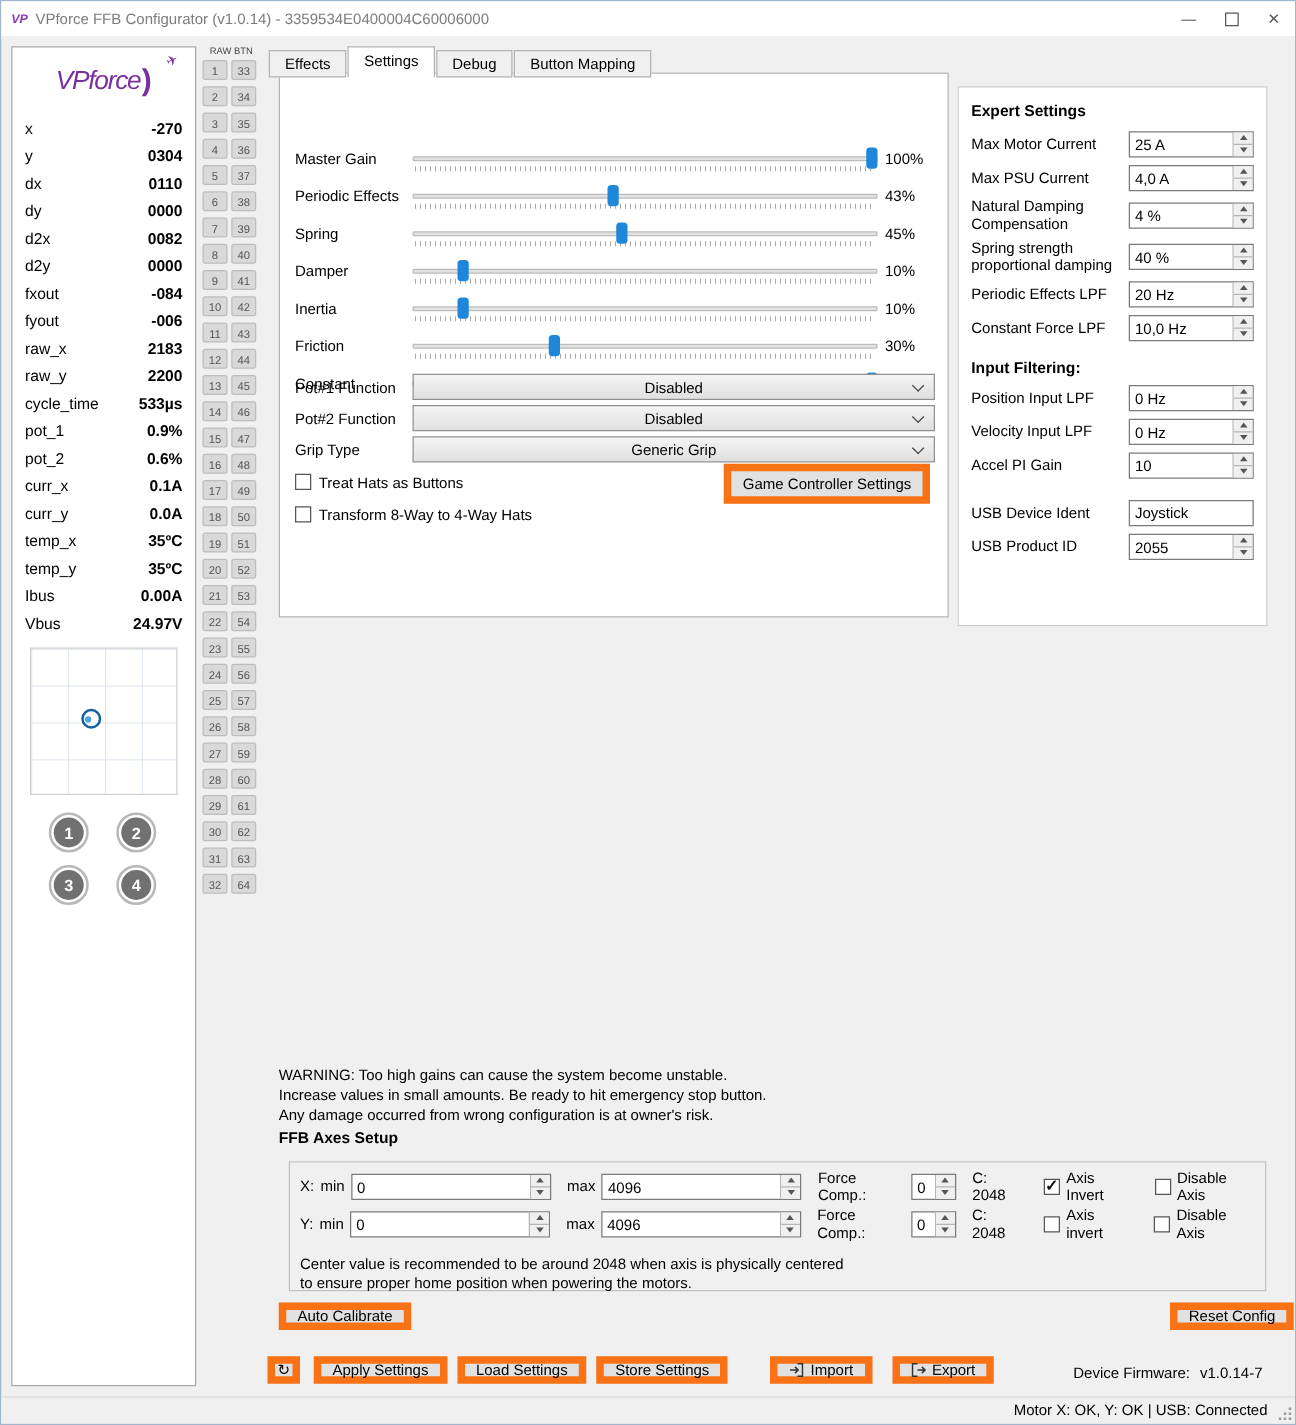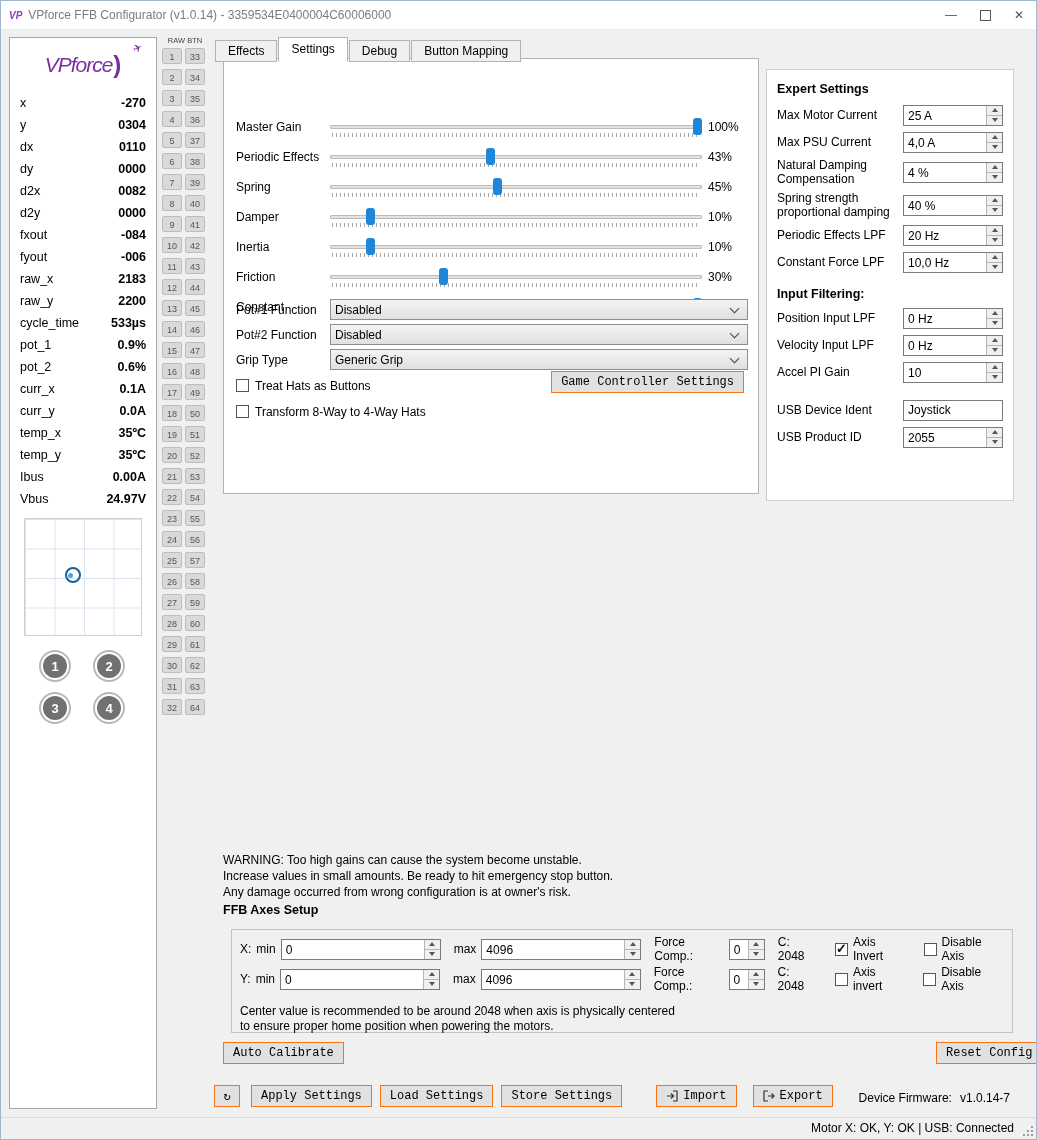--- a/index.html
+++ b/index.html
@@ -54,31 +54,31 @@
   .slider-track{flex:1;position:relative;height:24px;}
   .groove{position:absolute;left:0;right:0;top:10px;height:2px;background:#e2e2e2;border:1px solid #bcbcbc;border-radius:1px;}
   .ticks{position:absolute;left:2px;right:2px;bottom:2px;height:4px;
     background-image:repeating-linear-gradient(90deg,#a8a8a8 0,#a8a8a8 1px,transparent 1px,transparent 4px);}
   .handle{position:absolute;top:3px;width:9px;height:17px;background:#1f87d9;border-radius:3px;}
   .slider-value{width:42px;font-size:12px;padding-left:6px;}
   .combos{position:absolute;top:238px;left:0;right:0;}
   .combo-row{display:flex;align-items:center;height:25px;padding:0 10px 0 12px;}
   .combo-label{width:94px;font-size:12px;}
   .combo{flex:1;height:21px;background:linear-gradient(#f4f4f4,#e0e0e0);border:1px solid #8f8f8f;display:flex;align-items:center;
-    padding:0 4px;position:relative;font-size:12px;box-sizing:border-box;}
+    padding:0 24px;position:relative;font-size:12px;box-sizing:border-box;justify-content:center;}
   .chev{position:absolute;right:9px;top:5px;width:6px;height:6px;border-right:1.5px solid #444;border-bottom:1.5px solid #444;transform:rotate(45deg);}
   .cb-line{position:absolute;left:12px;display:flex;gap:6px;font-size:12px;}
   .cb1{top:320px;}
   .cb2{top:346px;}
   .gc-btn{position:absolute;top:312px;right:14px;}
 
   .checkbox{width:13px;height:13px;border:1px solid #555;background:#fff;position:relative;display:inline-block;box-sizing:border-box;flex:none;}
   .checkbox.checked::after{content:"✓";position:absolute;left:0;top:-3px;font-size:13px;font-weight:bold;color:#111;}
-  .btn{display:inline-flex;align-items:center;gap:5px;background:#e1e1e1;border:1px solid #f97316;font-size:12px;padding:3px 9px;
-    font-family:Liberation Mono, monospace;white-space:nowrap;}
+  .btn{display:inline-flex;align-items:center;gap:5px;background:#e1e1e1;border:6px solid #f97316;font-size:12px;padding:3px 9px;
+    font-family:Liberation Sans, sans-serif;white-space:nowrap;}
 
   
   .expert-panel{position:absolute;left:765px;top:68px;width:248px;height:432px;background:#fff;border:1px solid #cdcdcd;box-sizing:border-box;}
   .expert-title{font-weight:bold;font-size:12.5px;margin:12px 10px 8px;}
   .exp-row{display:flex;align-items:center;justify-content:space-between;margin:5px 10px;min-height:22px;}
   .exp-label{font-size:12px;width:126px;line-height:14px;}
   .subhead{font-weight:bold;font-size:12.5px;margin:14px 10px 6px;}
   .mt16{margin-top:16px;}
   .spin{width:100px;height:21px;border:1px solid #7a7a7a;background:#fff;display:flex;box-sizing:border-box;flex:none;}
   .spin-val{flex:1;padding:3px 4px 0;font-size:12px;overflow:hidden;white-space:nowrap;}

